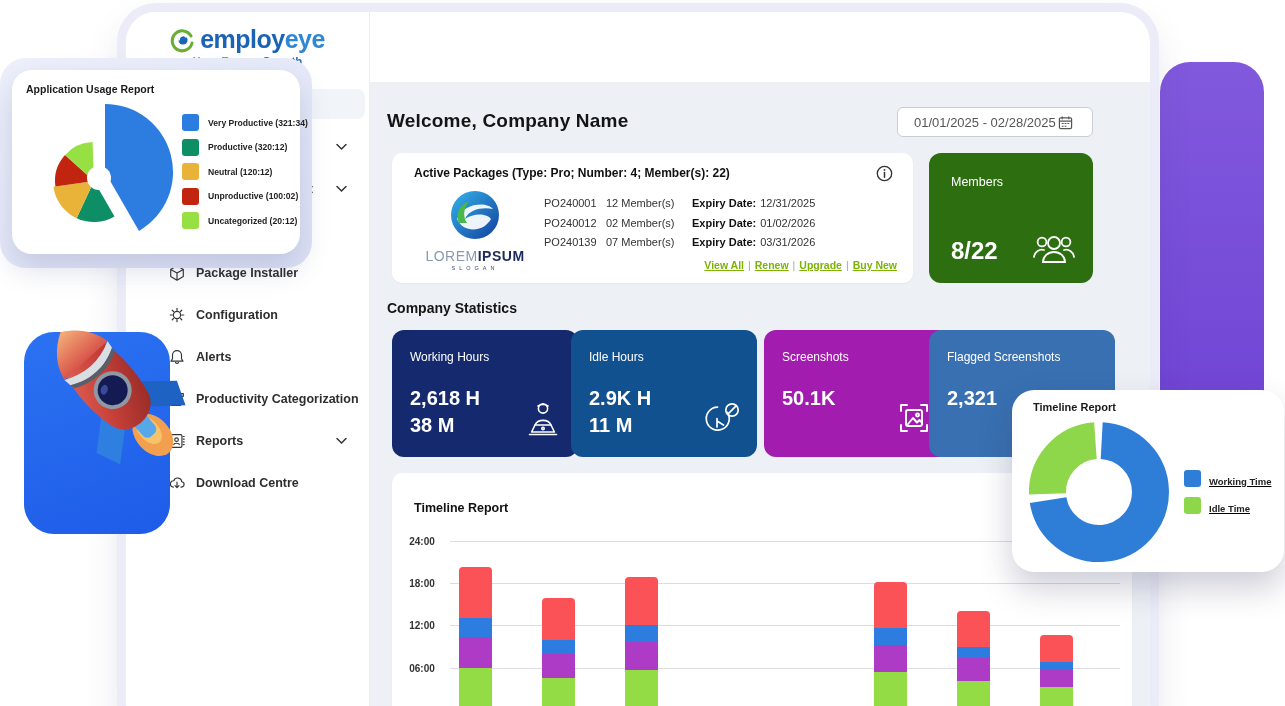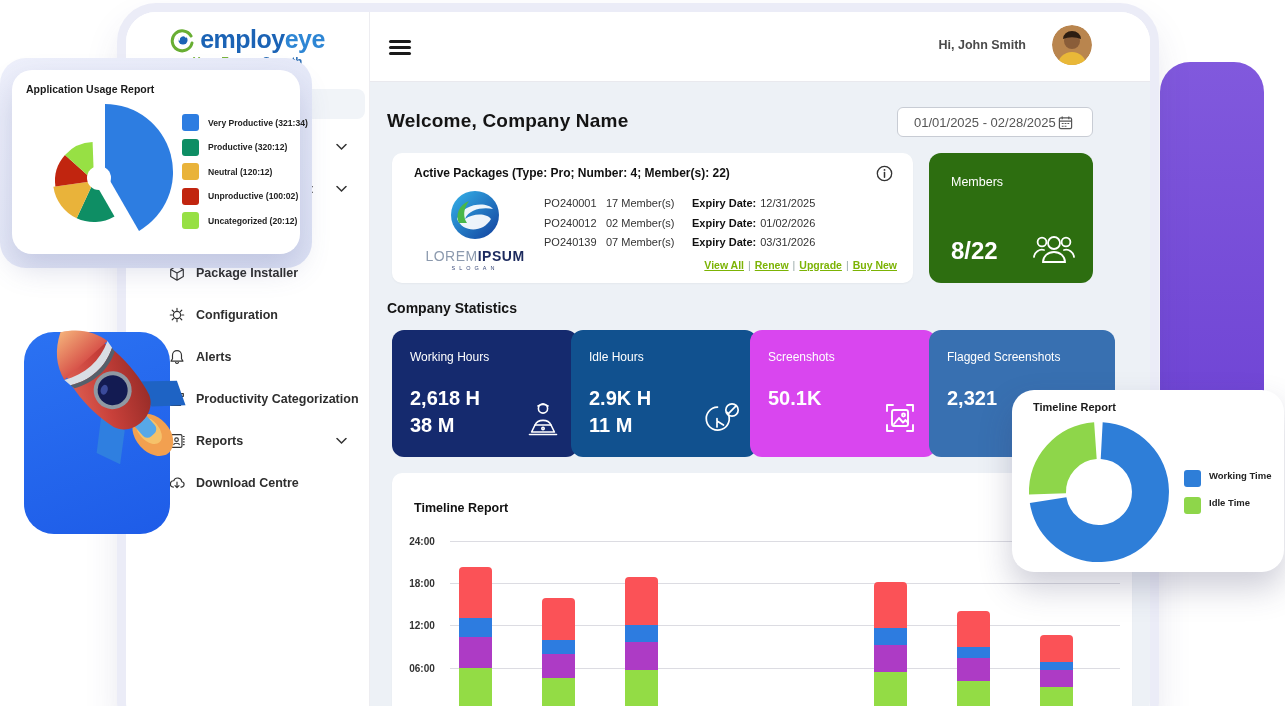--- a/index.html
+++ b/index.html
@@ -101,21 +101,21 @@
   .usage-title { position:absolute; left:14px; top:13px; font-size:10.5px; font-weight:700; color:#1a1a1a; }
   .usage-legend { position:absolute; left:170px; top:44px; }
   .u-leg-row { display:flex; align-items:center; height:17px; margin-bottom:7.5px; }
   .u-leg-sq { width:17px; height:17px; border-radius:3px; margin-right:9px; flex:0 0 auto; }
   .u-leg-txt { font-size:8.6px; font-weight:700; color:#222; white-space:nowrap; }
 
   .tl-overlay { position:absolute; left:1012px; top:390px; width:272px; height:182px; border-radius:22px;
     background:#fff; z-index:6; box-shadow:0 16px 32px rgba(60,60,100,.25); }
   .tlo-title { position:absolute; left:21px; top:11px; font-size:11px; font-weight:700; color:#1a1a1a; }
   .tlo-legend { position:absolute; left:172px; top:80px; }
-  .t-leg-row { display:flex; align-items:flex-start; height:17px; margin-bottom:10px; }
+  .t-leg-row { display:flex; align-items:flex-end; height:17px; margin-bottom:10px;text-decoration:underline; }
   .t-leg-sq { width:17px; height:17px; border-radius:3px; margin-right:8px; }
   .t-leg-txt { font-size:9.5px; font-weight:700; color:#222; white-space:nowrap; }
 </style>
 </head>
 <body>
 
 <div id="stage">
 
   <div class="purple-shape"></div>
 
@@ -220,36 +220,20 @@
           </div>
           <div class="menu-item">
             <span class="mi-icon"><svg width="18" height="18" viewBox="0 0 20 20">
                 <path fill="none" stroke="#333" stroke-width="1.3" stroke-linecap="round" stroke-linejoin="round" d="M6 14.5a3.5 3.5 0 0 1 .4-7 4.6 4.6 0 0 1 8.9 1.1 2.8 2.8 0 0 1-.9 5.9 M10 9v6 M7.8 13l2.2 2.2L12.2 13"></path>
               </svg></span>
             <span class="label">Download Centre</span>
           </div>
         </nav>
     </aside>
 
-    <header class="topbar">
-      <div class="hamburger">
-          <span></span>
-          <span></span>
-          <span></span>
-        </div>
-      <div class="greeting">Hi, John Smith</div>
-      <div class="avatar">
-        <svg width="40" height="40" viewBox="0 0 40 40">
-          <circle cx="20" cy="20" r="20" fill="#b9854e"></circle>
-          <path d="M6 40 a14 13 0 0 1 28 0 Z" fill="#e9b838"></path>
-          <circle cx="20" cy="16" r="8" fill="#8a5d39"></circle>
-          <path d="M11 14 a9 8 0 0 1 18 0 a14 7 0 0 0 -18 0Z" fill="#2c1d12"></path>
-        </svg>
-      </div>
-    </header>
 
     <main class="main">
       <h1 class="welcome">Welcome, Company Name</h1>
 
       <div class="date-box">
         <input readonly="" value="01/01/2025 - 02/28/2025" style="">
         <svg class="cal" width="15" height="15" viewBox="0 0 16 16">
           <rect x="1.5" y="3" width="13" height="11.5" rx="1.5" fill="none" stroke="#555" stroke-width="1.3"></rect>
           <path d="M4.5 1.5v3 M11.5 1.5v3 M1.5 6.5h13" stroke="#555" stroke-width="1.3"></path>
           <path d="M4 9h2 M7 9h2 M10 9h2 M4 12h2 M7 12h2" stroke="#555" stroke-width="1.2"></path>
@@ -274,21 +258,21 @@
             <circle cx="26" cy="26" r="24" fill="url(#lg1)"></circle>
             <path d="M8 30 C14 14 38 12 44 20 C34 18 20 20 16 30 C24 24 38 24 42 30 C34 44 14 44 8 30Z" fill="#ffffff" opacity=".92"></path>
             <path d="M10 34 C6 26 10 16 20 12 C14 20 14 28 18 34 Z" fill="#49b749"></path>
           </svg>
           <div class="lg-words"><span class="w1">LOREM</span><span class="w2">IPSUM</span></div>
           <div class="slogan">SLOGAN</div>
         </div>
         <div class="pkg-rows" id="pkgRows">
             <div class="pkg-row">
               <span class="pid">PO240001</span>
-    <span class="pmem">17  Member(s)</span>
+    <span class="pmem">12  Member(s)</span>
     <span class="pexp">Expiry Date:</span>
     <span class="pdate">12/31/2025</span>
             </div>
             <div class="pkg-row">
               <span class="pid">PO240012</span>
     <span class="pmem">02 Member(s)</span>
     <span class="pexp">Expiry Date:</span>
     <span class="pdate">01/02/2026</span>
             </div>
             <div class="pkg-row">
@@ -343,21 +327,21 @@
             </div>
     <span class="stat-icon"><svg width="44" height="40" viewBox="0 0 44 40">
                 <g fill="none" stroke="#fff" stroke-width="1.7" stroke-linecap="round">
                   <path d="M28.5 13.5a11.5 11.5 0 1 1-10-5.4"></path>
                   <path d="M18 28v-8.5 M18 22l6.5 4"></path>
                   <circle cx="33" cy="11" r="6.2"></circle>
                   <path d="M28.7 15.3 37.3 6.7"></path>
                 </g>
               </svg></span>
           </section>
-          <section class="card stat-card" style="left: 380px; background: #d946ef; padding-left: 17px;">
+          <section class="card stat-card" style="left: 394px; background: #a21caf; padding-left: 17px;">
             <div class="stat-label">Screenshots</div>
     <div class="stat-vals">
               <div>50.1K</div>
             </div>
     <span class="stat-icon"><svg width="44" height="42" viewBox="0 0 42 42">
                 <g fill="none" stroke="#fff" stroke-width="1.9" stroke-linecap="round" stroke-linejoin="round">
                   <path d="M8 14V8h6 M28 8h6v6 M34 28v6h-6 M14 34H8v-6"></path>
                   <rect x="13" y="13" width="16" height="16" rx="2"></rect>
                   <circle cx="24.5" cy="18" r="1.5"></circle>
                   <path d="M15 27l5-6 4 4.5 2.5-2.5 2.5 3"></path>

